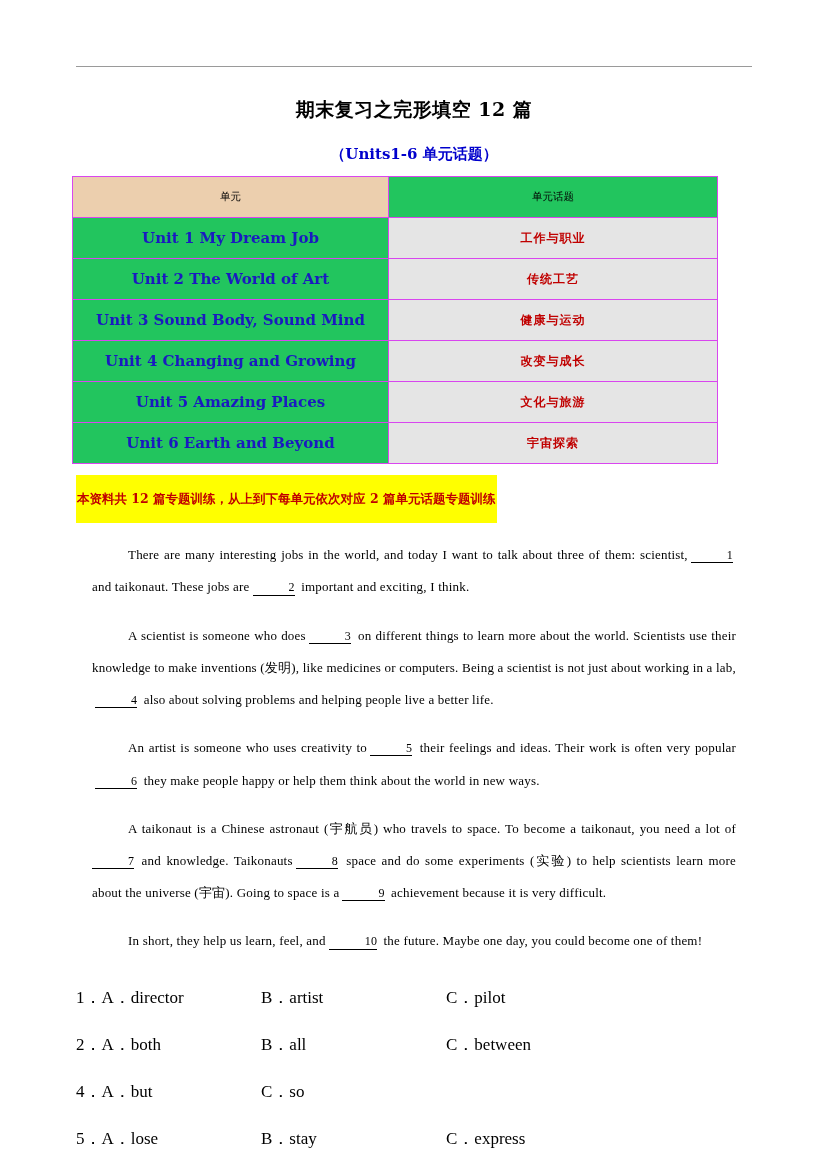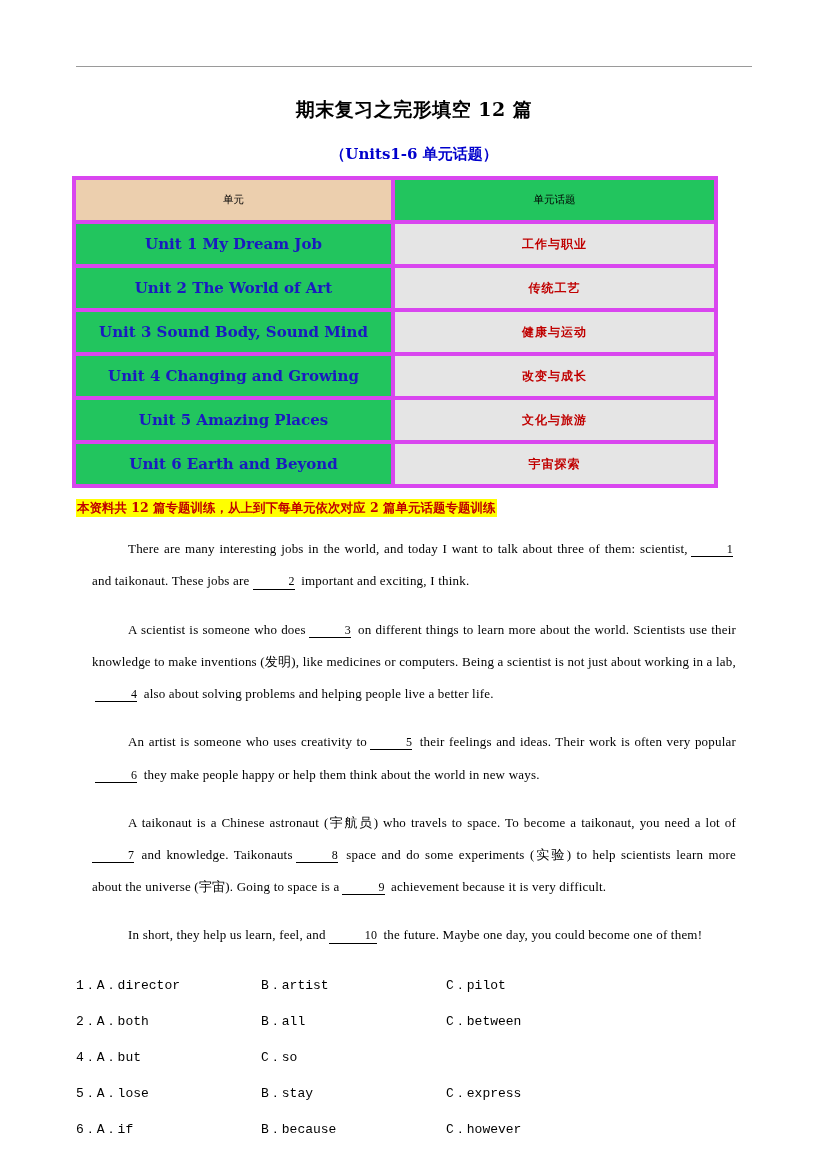--- a/index.html
+++ b/index.html
@@ -51,21 +51,21 @@
     color: #0000cc;
     margin: 22px 0 12px 0;
   }
   table.unit-table {
     border-collapse: collapse;
     width: 646px;
     margin: 0 0 0 -4px;
     table-layout: fixed;
   }
   table.unit-table th, table.unit-table td {
-    border: 4px solid #d946ef;
+    border: 1px solid #d946ef;
     height: 38px;
     text-align: center;
     vertical-align: middle;
   }
   table.unit-table th.h-left {
     background: #eccfae;
     font-family: "DejaVu Sans", sans-serif;
     font-size: 10.5px;
     font-weight: normal;
     color: #000;
@@ -94,21 +94,21 @@
     letter-spacing: 1px;
   }
   .highlight-note {
     display: inline-block;
     background: #ffff00;
     color: #c00000;
     font-family: "DejaVu Serif", serif;
     font-weight: bold;
     font-size: 12.5px;
     margin-top: 11px;
-    padding: 0 1px;
+    padding: 15px 1px;
     line-height: 1.45;
   }
   p.body-par {
     font-family: "Liberation Serif", serif;
     font-size: 13px;
     line-height: 2.48;
     margin: 16px;
     text-align: justify;
     text-indent: 36px;
     letter-spacing: 0.2px;
@@ -124,22 +124,22 @@
   }
   .blank.narrow {
     min-width: 26px;
     margin: 0 2px 0 0;
   }
   .options {
     margin-top: 8px;
   }
   .opt-row {
     display: flex;
-    font-family: Liberation Mono, monospace;
-    font-size: 13px;
+    font-family: Liberation Serif, serif;
+    font-size: 17px;
     line-height: 2.78;
     color: #000;
   }
   .opt-a { width: 185px; }
   .opt-b { width: 185px; }
   .opt-c { width: 200px; }
   .opt-num { display: inline-block; }
 </style>
 </head>
 <body>

